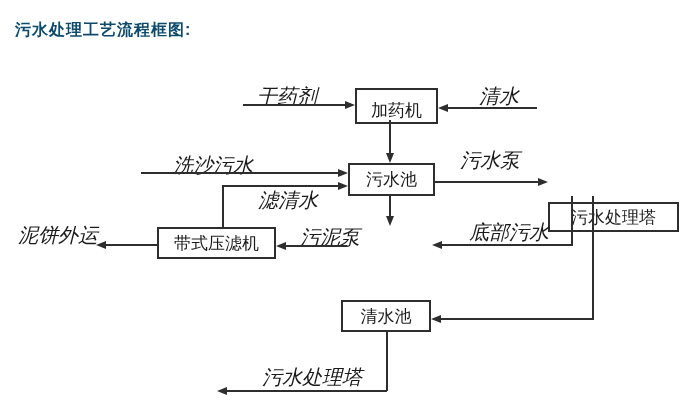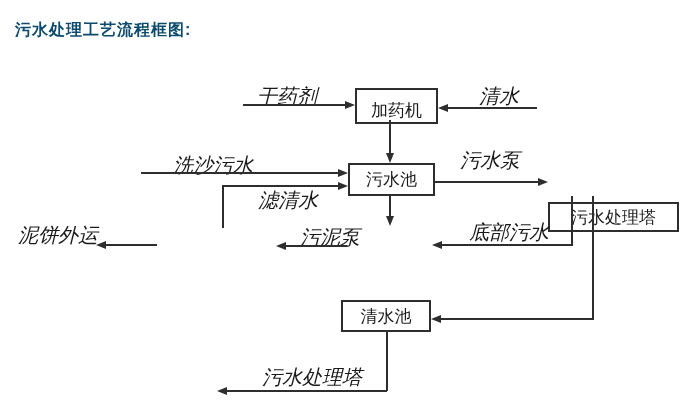--- a/index.html
+++ b/index.html
@@ -46,20 +46,23 @@
 
   <div class="box" style="left:355px;top:88px;width:83px;height:36px;align-items:flex-end;">
     <span>加药机</span>
   </div>
   <div class="box" style="left:348px;top:163px;width:87px;height:33px;">
     <span>污水池</span>
   </div>
   <div class="box" style="left:548px;top:167px;width:131px;height:30px;margin-top:35px;">
     <span>污水处理塔</span>
   </div>
+  <div class="box" style="left:157px;top:227px;width:119px;height:32px;">
+    <span>带式压滤机</span>
+  </div>
   <div class="box" style="left:341px;top:300px;width:90px;height:32px;">
     <span>清水池</span>
   </div>
 
   <div class="lbl" style="left:257px;top:85px;">干药剂</div>
   <div class="lbl" style="left:479px;top:85px;">清水</div>
   <div class="lbl" style="left:173px;top:154px;">洗沙污水</div>
   <div class="lbl" style="left:460px;top:149px;">污水泵</div>
   <div class="lbl" style="left:258px;top:189px;">滤清水</div>
   <div class="lbl" style="left:300px;top:226px;">污泥泵</div>

